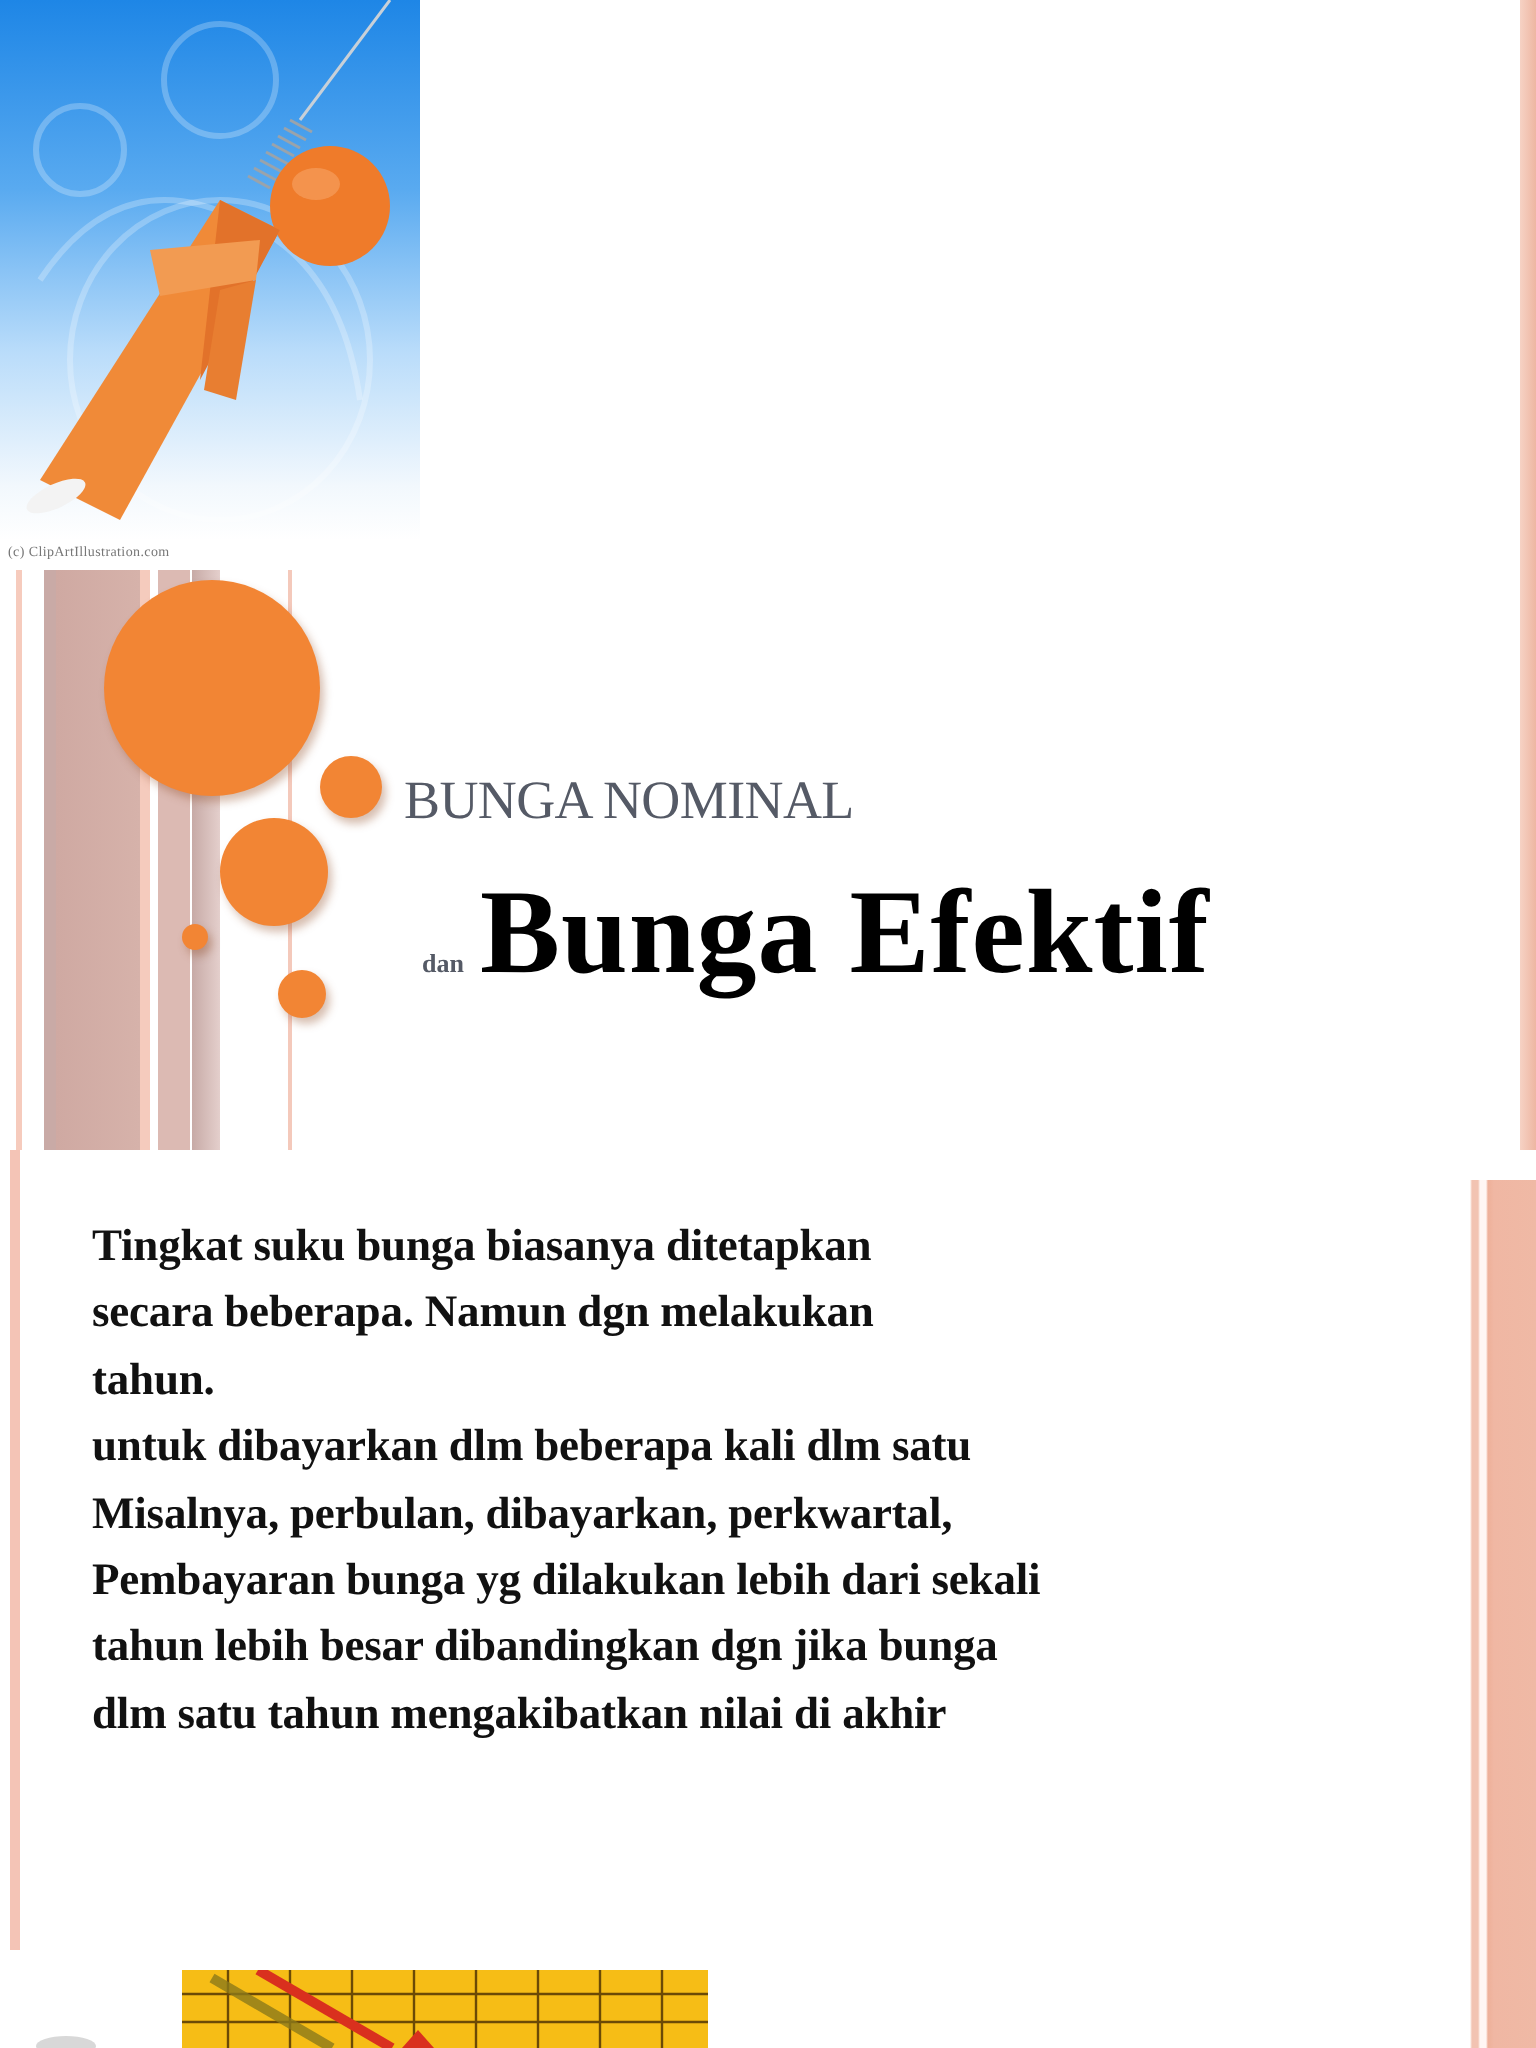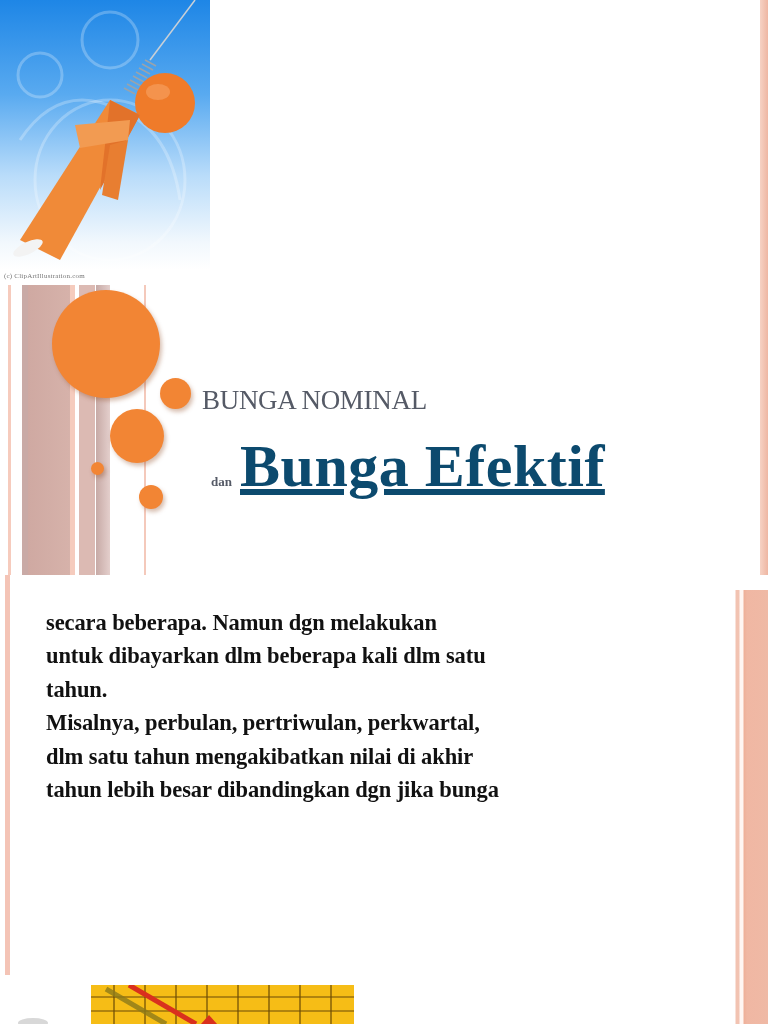--- a/index.html
+++ b/index.html
@@ -32,22 +32,22 @@
     #title-nominal {
       left:202px; top:385px; font-size:27px; font-weight:normal; color:#555a66;
       font-family:"Liberation Serif", serif; letter-spacing:-0.3px; white-space:nowrap;
     }
     #title-dan {
       left:201px; top:474px; font-size:13px; font-weight:bold; color:#555a66;
       font-family:Liberation Serif, serif;
       margin-left:10px;
     }
     #title-efektif {
-      left:240px; top:432px; font-size:60px; font-weight:bold; color:#0c4a6e;
-      font-family:"Liberation Serif", serif; letter-spacing:0.5px; white-space:nowrap;text-decoration:underline;
+      left:240px; top:432px; font-size:60px; font-weight:bold; color:#000000;
+      font-family:"Liberation Serif", serif; letter-spacing:0.5px; white-space:nowrap;
     }
 
     
     #slide2 { left:0; top:575px; width:768px; height:449px; background:#fff; overflow:hidden; }
     #s2-left-stripe { left:5px; top:575px; width:5px; height:400px; background:#f4c4b6; }
     #s2-right-band { left:735px; top:590px; width:33px; height:434px;
       background: linear-gradient(90deg,#ffffff 0px,#f2c3b2 1px,#f2c3b2 4px,#fff6f3 5px,#fff6f3 8px,#eeb099 9px,#f0b7a3 12px,#efb9a5 33px); }
 
     #body-text {
       left:46px; top:606px; width:600px;
@@ -124,26 +124,28 @@
 
 <div id="title-nominal" class="abs">BUNGA NOMINAL</div>
 <div id="title-dan" class="abs">dan</div>
 <div id="title-efektif" class="abs">Bunga Efektif</div>
 
 <div id="slide2" class="abs"></div>
 <div id="s2-left-stripe" class="abs"></div>
 <div id="s2-right-band" class="abs"></div>
 
 <div id="body-text" class="abs">
+  <span class="line">Tingkat suku bunga biasanya ditetapkan</span>
   <span class="line">secara beberapa. Namun dgn melakukan</span>
+  <span class="line">tahun.</span>
   <span class="line">untuk dibayarkan dlm beberapa kali dlm satu</span>
-  <span class="line">tahun.</span>
-  <span class="line">Misalnya, perbulan, pertriwulan, perkwartal,</span>
+  <span class="line">Misalnya, perbulan, dibayarkan, perkwartal,</span>
+  <span class="line">Pembayaran bunga yg dilakukan lebih dari sekali</span>
+  <span class="line">tahun lebih besar dibandingkan dgn jika bunga</span>
   <span class="line">dlm satu tahun mengakibatkan nilai di akhir</span>
-  <span class="line">tahun lebih besar dibandingkan dgn jika bunga</span>
 </div>
 
 <div id="grid-img" class="abs">
   <svg width="263" height="39" viewBox="0 0 263 39">
     <g stroke="#6b4a06" stroke-width="1.2">
       <line x1="0" y1="12" x2="263" y2="12"></line>
       <line x1="0" y1="26" x2="263" y2="26"></line>
       <line x1="23" y1="0" x2="23" y2="39"></line>
       <line x1="54" y1="0" x2="54" y2="39"></line>
       <line x1="85" y1="0" x2="85" y2="39"></line>

